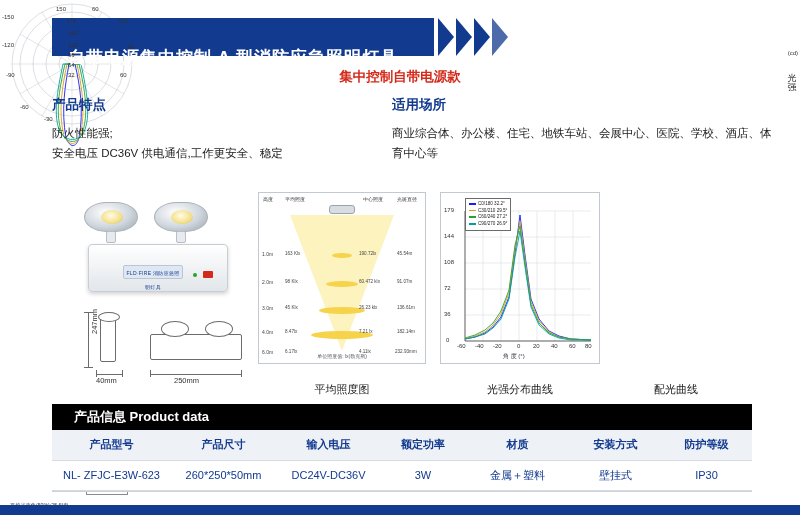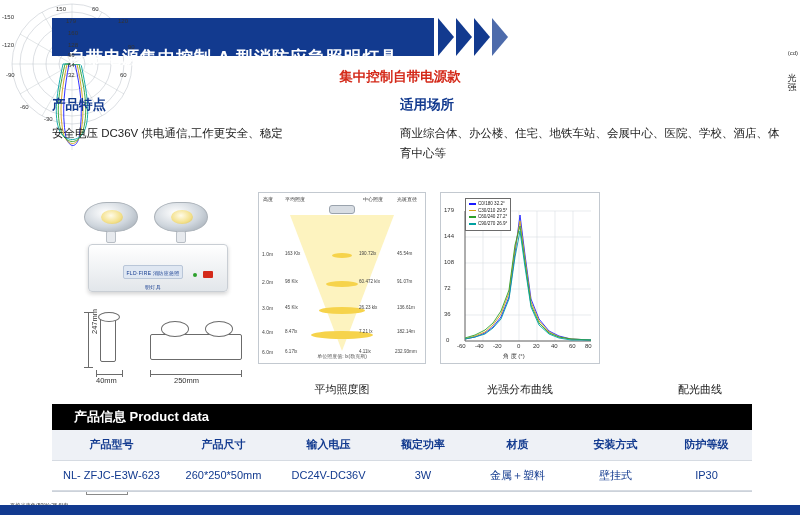--- a/index.html
+++ b/index.html
@@ -43,21 +43,21 @@
   .subtitle {
     position:absolute; top:68px; left:0; width:800px; text-align:center;
     color:#d42a1a; font-size:13.5px; font-weight:bold;
   }
 
   
   .sec-title {
     color:#123a8f; font-size:13.5px; font-weight:bold;
   }
   .feat-left { position:absolute; left:52px; top:96px; width:330px; }
-  .feat-right { position:absolute; left:400px; top:96px; width:390px; }
+  .feat-right { position:absolute; left:392px; top:96px; width:390px; }
   .feat-body {
     margin-top:10px; font-size:11.5px; color:#222; line-height:1.72;
   }
   .feat-body div { white-space:nowrap; }
 
   
   .lamp-photo {
     position:absolute; left:70px; top:192px; width:180px; height:135px;
   }
   .lamp-body {
@@ -229,20 +229,21 @@
     <div class="chev c3"></div>
     <div class="chev c4"></div>
   </div>
 </div>
 
 <div class="subtitle">集中控制自带电源款</div>
 
 <div class="feat-left">
   <div class="sec-title">产品特点</div>
   <div class="feat-body">
+    <div>防火性能强;</div>
     <div>安全电压 DC36V 供电通信,工作更安全、稳定</div>
   </div>
 </div>
 
 <div class="feat-right">
   <div class="sec-title">适用场所</div>
   <div class="feat-body">
     <div style="white-space:normal;">商业综合体、办公楼、住宅、地铁车站、会展中心、医院、学校、酒店、体育中心等</div>
   </div>
 </div>
@@ -444,21 +445,21 @@
   <div class="polar-legend">
     <div>轴对应角度(C):cd</div>
     <div><span class="legend-swatch" style="background:#1a1aff"></span><span>C0/180  32.2°</span></div>
     <div><span class="legend-swatch" style="background:#d4a017"></span><span>C30/210  29.5°</span></div>
     <div><span class="legend-swatch" style="background:#2ca02c"></span><span>C60/240  27.2°</span></div>
     <div><span class="legend-swatch" style="background:#00a0a0"></span><span>C90/270  26.9°</span></div>
   </div>
 
   <div class="polar-foot">平均光束角(50%):28.6°电</div>
 </div>
-<div class="panel-cap" style="left:620px; top:382px;">配光曲线</div>
+<div class="panel-cap" style="left:596px; top:382px;">配光曲线</div>
 
 <div class="pd-head">
   <span>产品信息 Product data</span>
 </div>
 <div class="pd-wrap"></div>
 <table class="pd">
   <thead>
     <tr>
       <th style="width:17%">产品型号</th>
       <th style="width:15%">产品尺寸</th>

